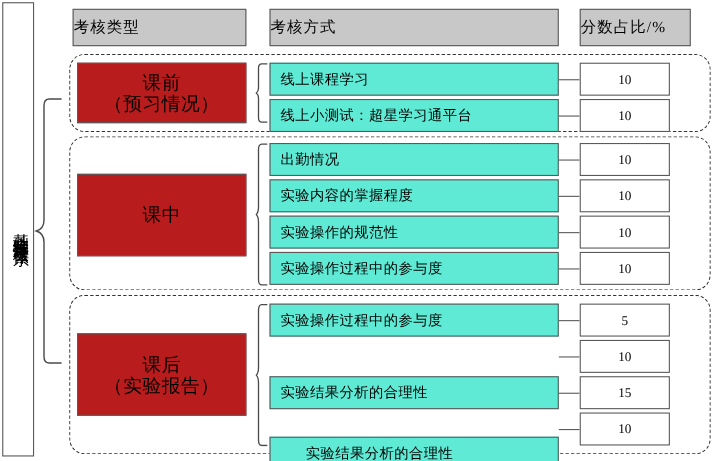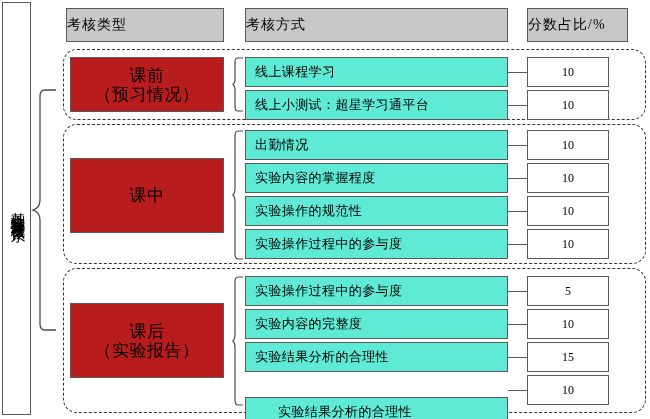--- a/index.html
+++ b/index.html
@@ -262,23 +262,20 @@
   </div>
 
   <div class="m-box" style="top:276px;">
     <span>实验操作过程中的参与度</span>
   </div>
   <div class="conn" style="top:291px;"></div>
   <div class="s-box" style="top:276px;">
     <span>5</span>
   </div>
 
-  <div class="m-box" style="top:309px;">
-    <span>实验内容的完整度</span>
-  </div>
   <div class="conn" style="top:324px;"></div>
   <div class="s-box" style="top:309px;">
     <span>10</span>
   </div>
 
   <div class="m-box" style="top:342px;">
     <span>实验结果分析的合理性</span>
   </div>
   <div class="conn" style="top:357px;"></div>
   <div class="s-box" style="top:342px;">

